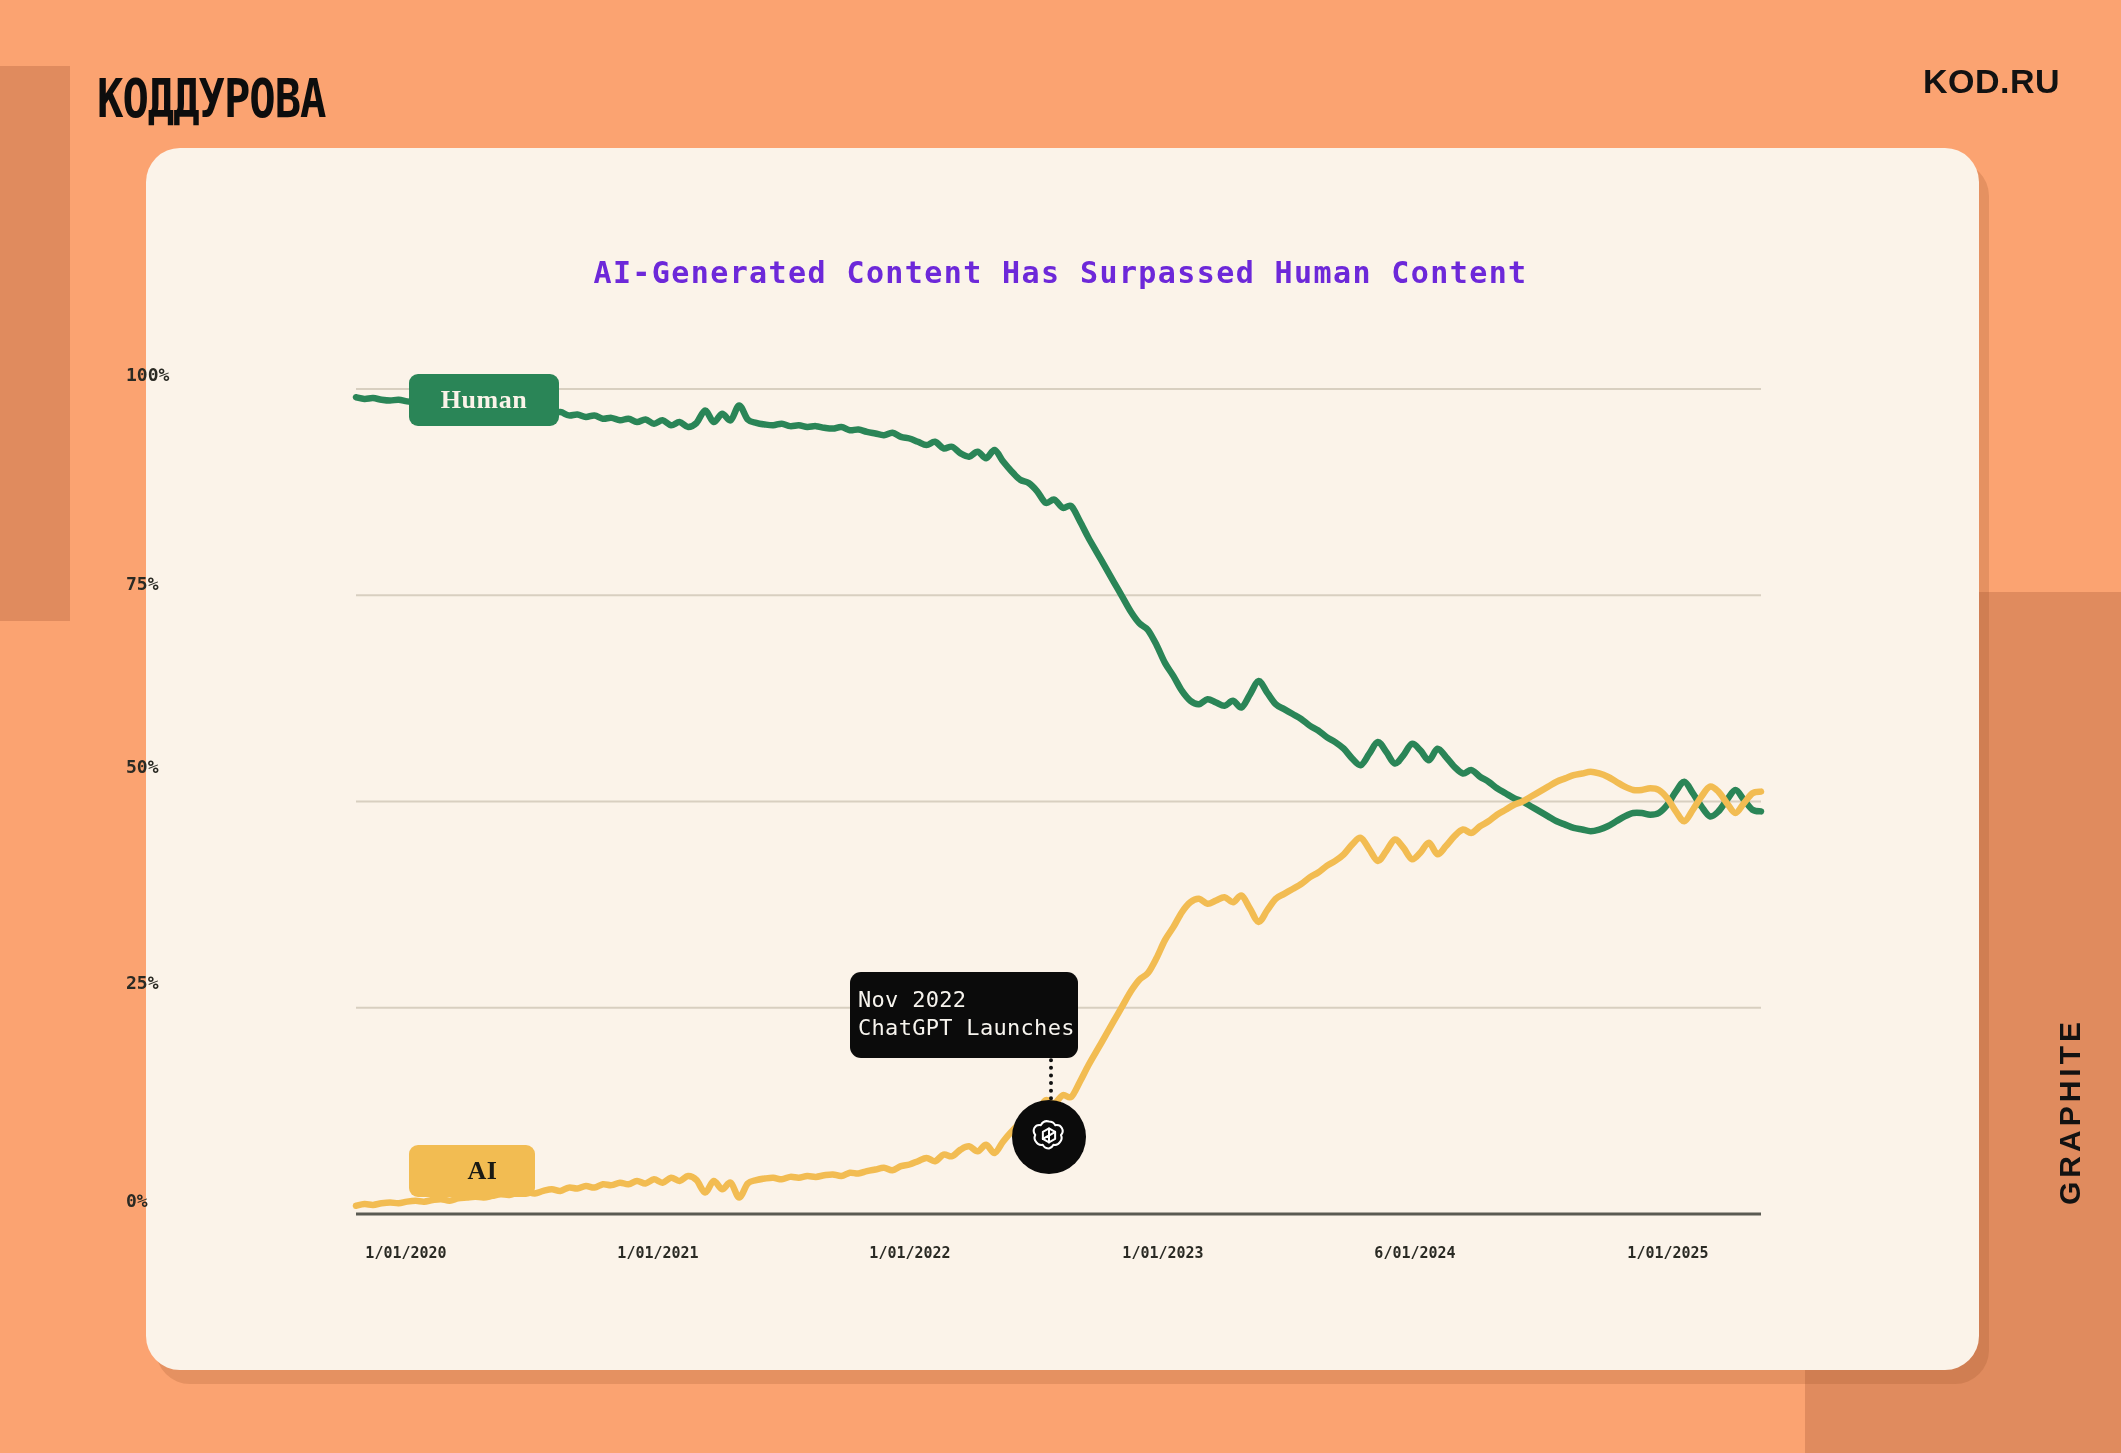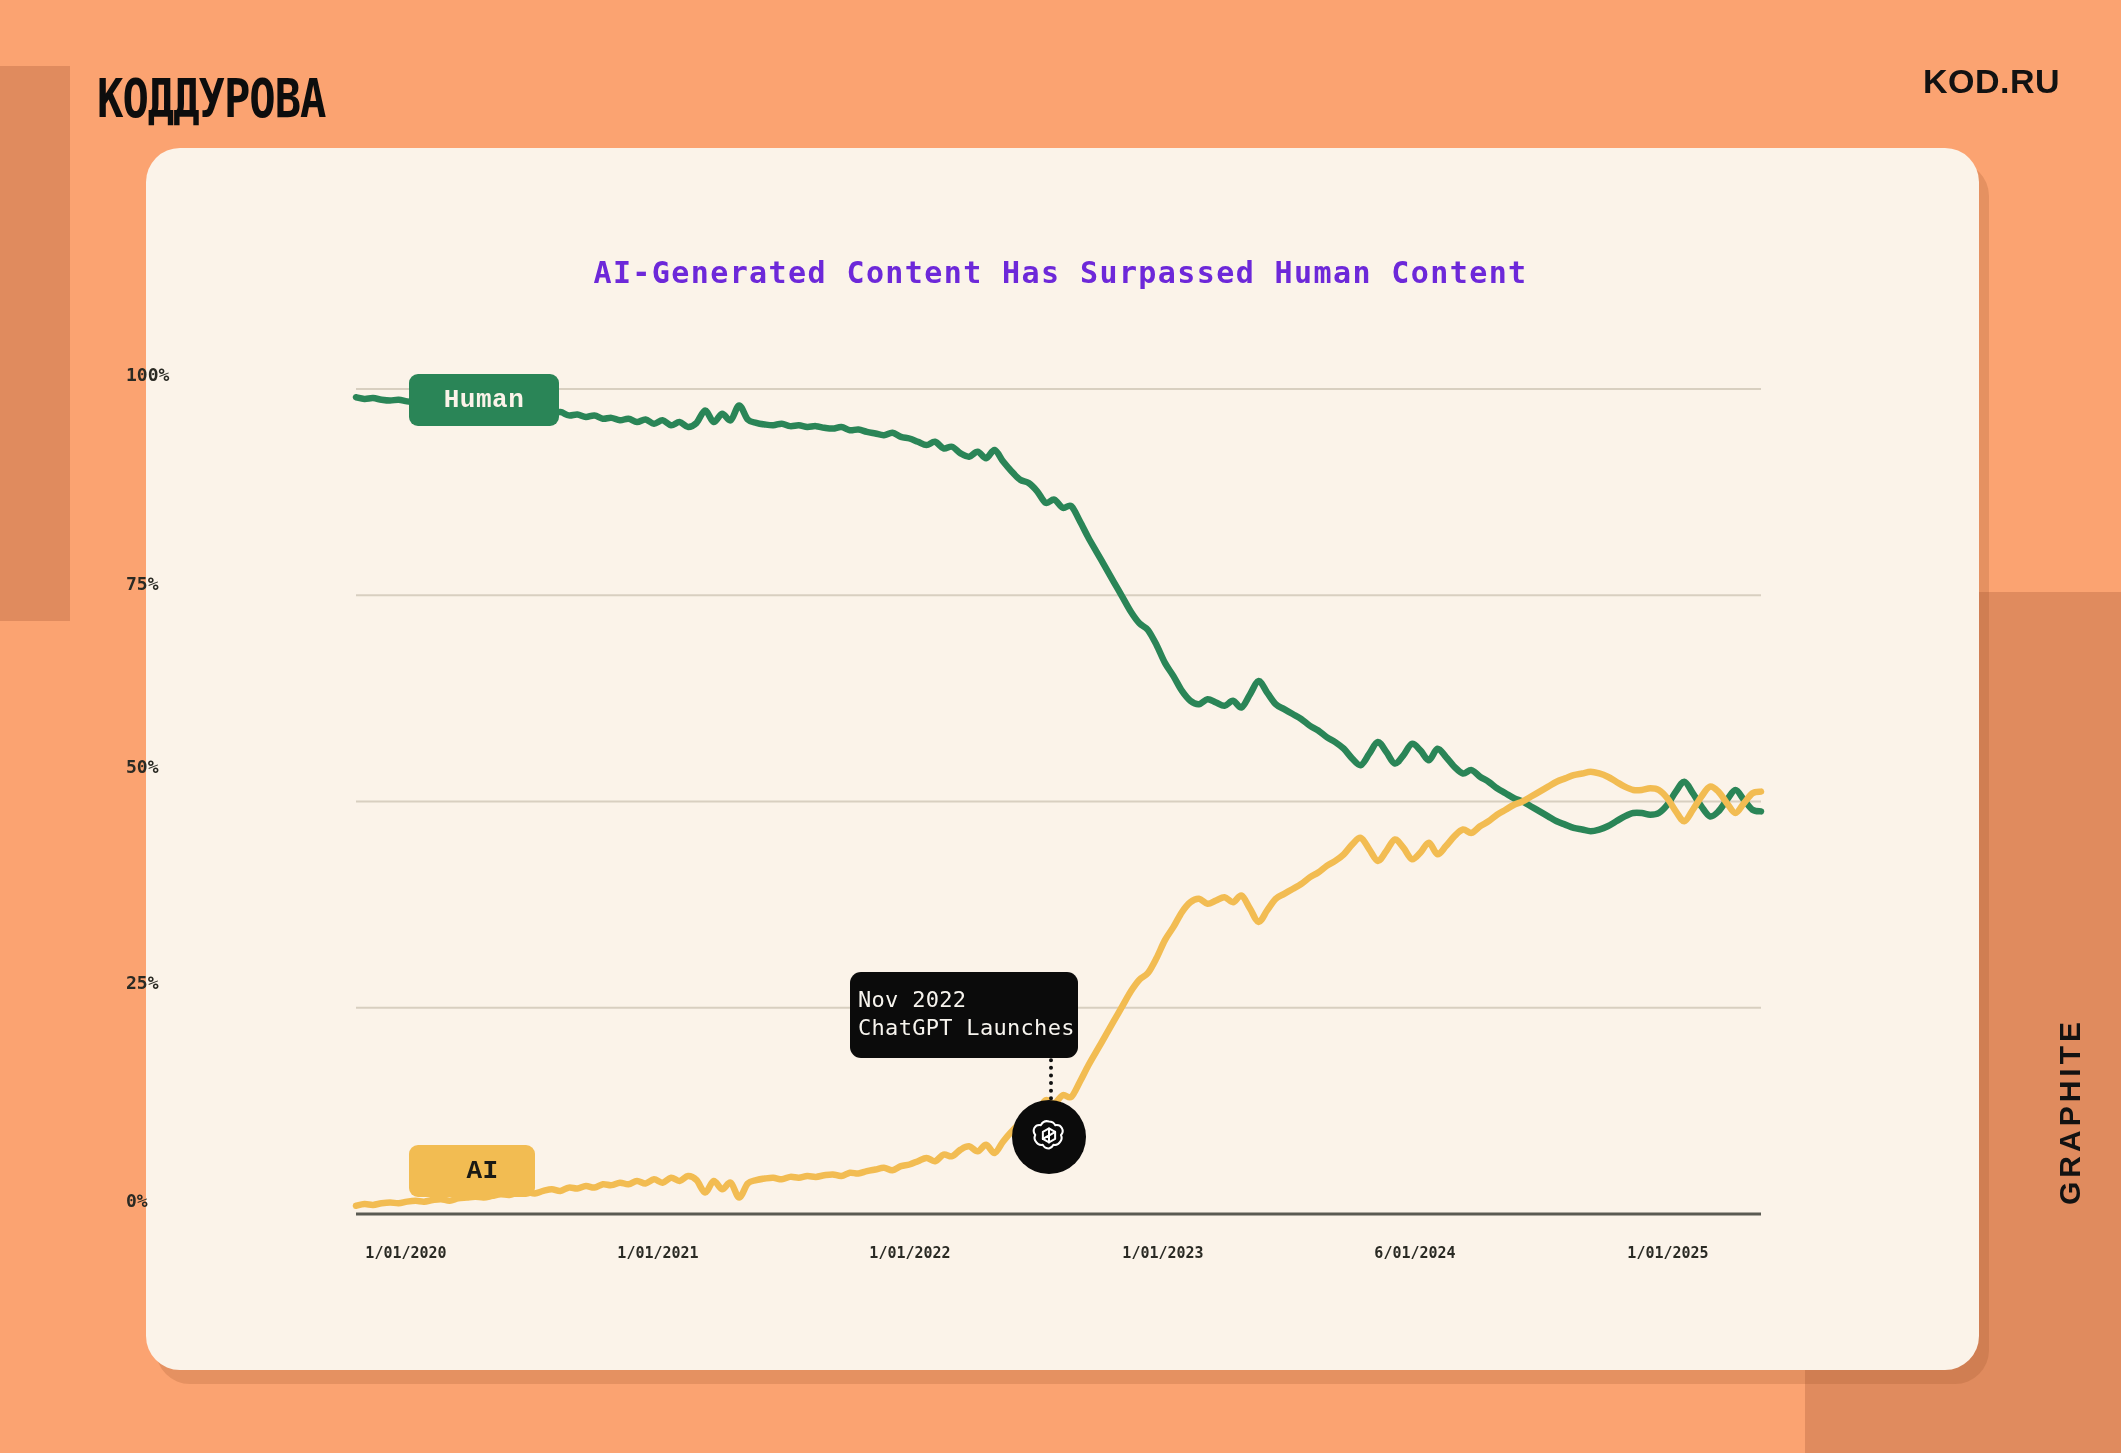--- a/index.html
+++ b/index.html
@@ -143,21 +143,21 @@
     z-index: 13;
   }
 
   
   .series-badge {
     position: absolute;
     display: flex;
     align-items: center;
     justify-content: center;
     border-radius: 9px;
-    font-family: Liberation Mono, monospace;
+    font-family: Liberation Serif, serif;
     font-weight: 700;
     font-size: 26px;
     letter-spacing: 0.5px;
     z-index: 20;
   }
   .badge-human {
     left: 409px;
     top: 374px;
     width: 150px;
     height: 52px;

